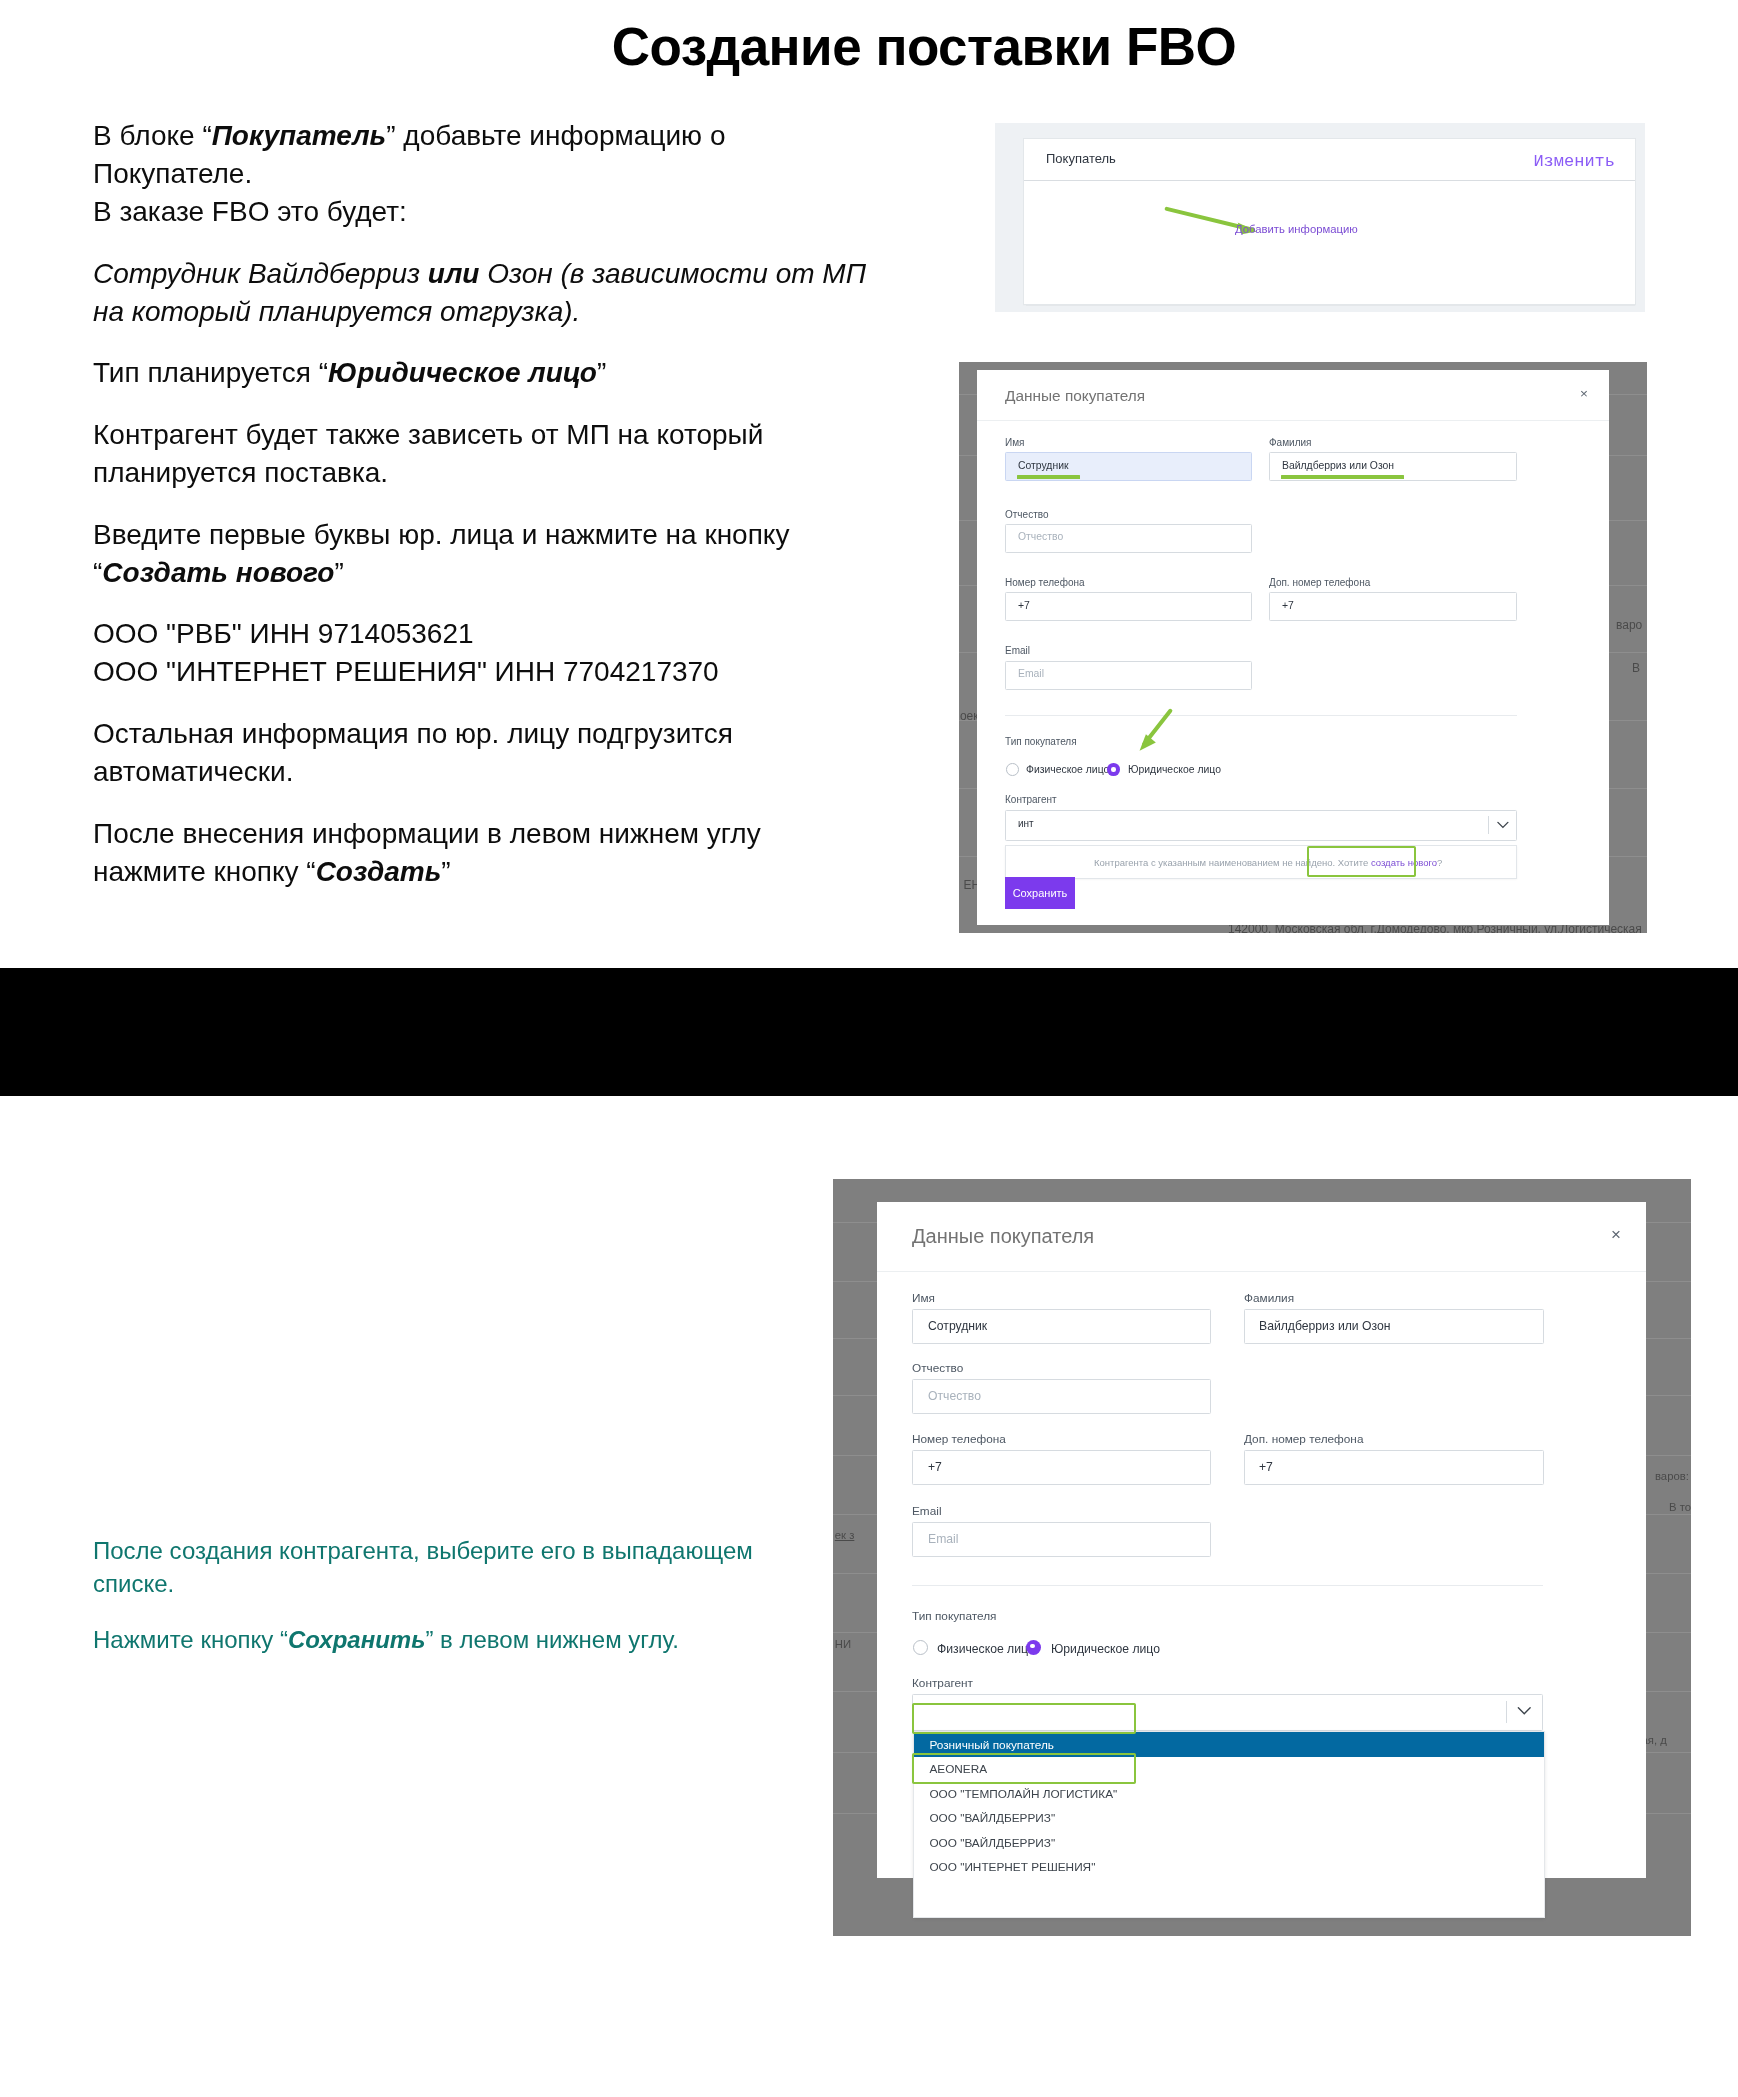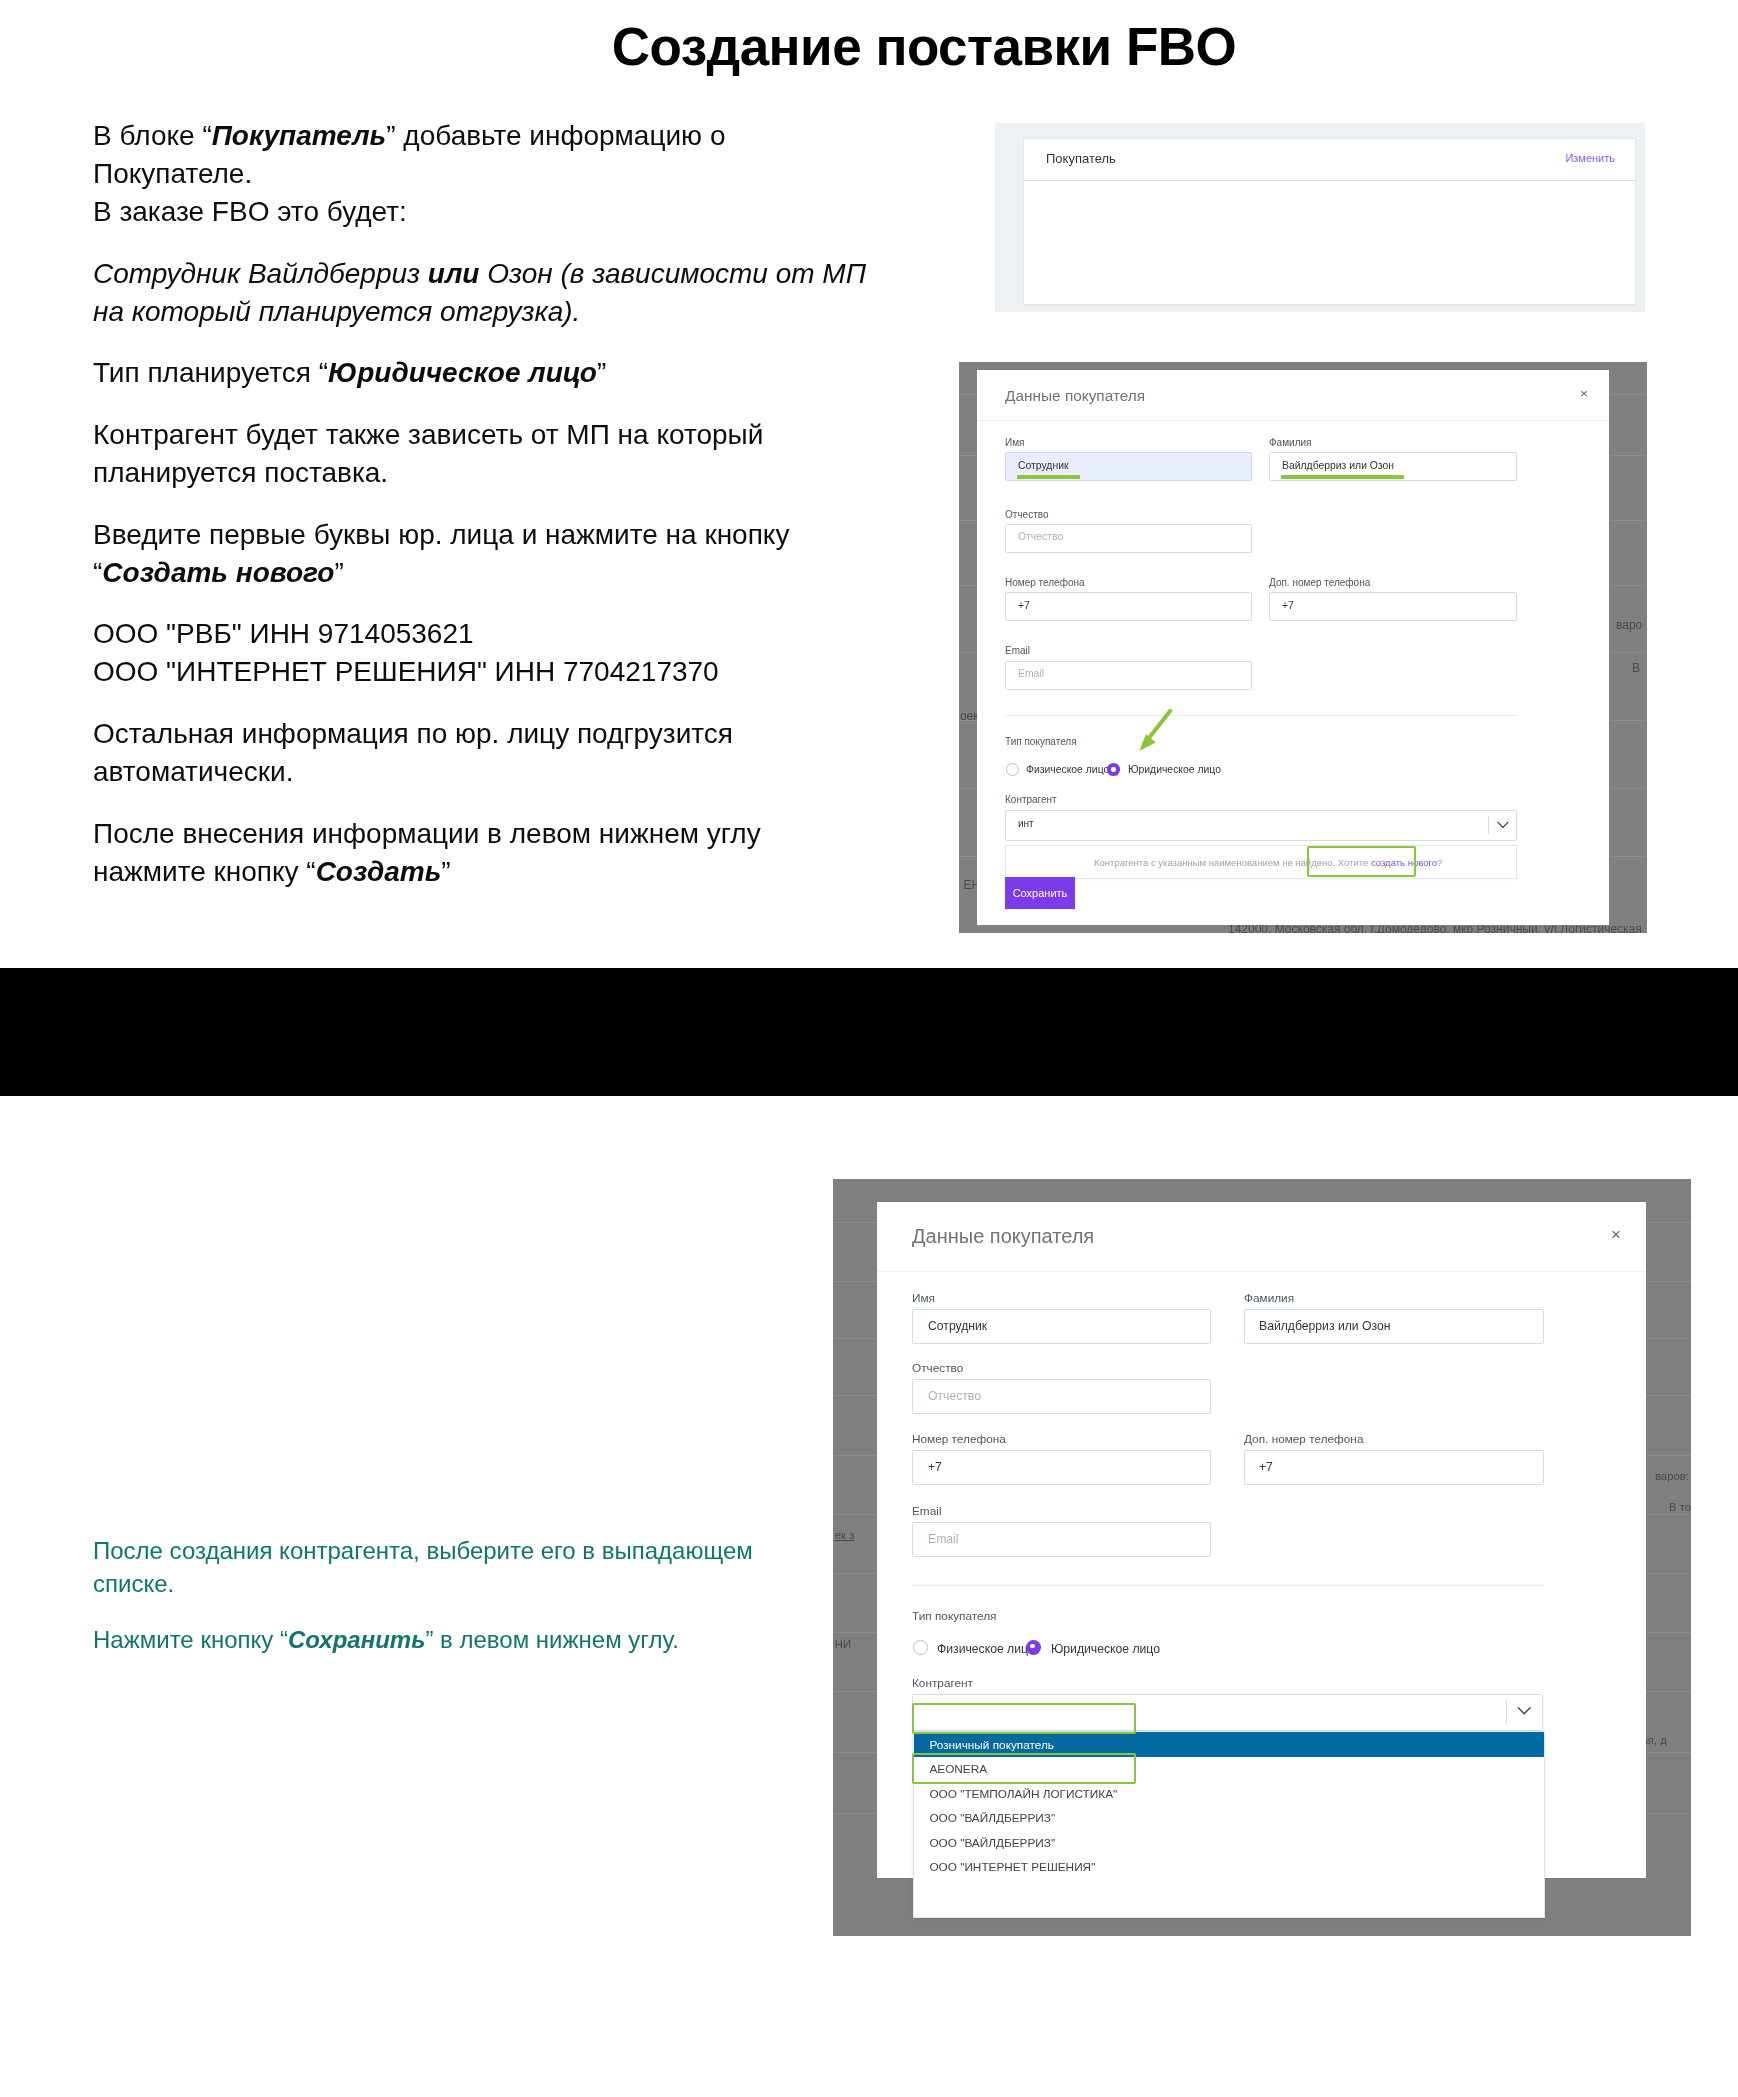--- a/index.html
+++ b/index.html
@@ -65,21 +65,21 @@
     background:#ffffff;border:0.5px solid #e3e7ea;
     box-shadow:0 0.5px 0.9px rgba(0,0,0,.04);
   }
   #buyer-card-head{
     position:relative;height:41px;border-bottom:0.5px solid #d9dde1;
   }
   #buyer-card-title{
     position:absolute;left:22px;top:12.7px;font-size:13px;color:#2f3640;
   }
   #buyer-card-edit{
-    position:absolute;right:20px;top:13.6px;font-size:11px;color:#8b5cf6;cursor:pointer;
+    position:absolute;right:20px;top:13.6px;font-size:17px;color:#8b5cf6;cursor:pointer;font-family:Liberation Mono, monospace;
   }
   #buyer-card-body{position:relative;height:calc(100% - 41px);}
   #add-info-link{
     position:absolute;left:211px;top:42px;font-size:11.3px;color:#7c4dd4;cursor:pointer;
   }
   #arrow-1{position:absolute;left:140px;top:25px;width:104px;height:32px;}
 
   
   #shot-dialog-top{
     left:959px;top:362px;width:688px;height:571px;
@@ -194,20 +194,27 @@
 
   <p class="para tight"><span>После внесения информации в левом нижнем углу нажмите кнопку “</span><span class="bi">Создать</span><span>”</span></p>
 </div>
 
 <div class="shot" id="shot-buyer-card">
   <div class="leftrail"></div>
   <div id="buyer-card">
     <div id="buyer-card-head">
       <div id="buyer-card-title">Покупатель</div>
       <div id="buyer-card-edit">Изменить</div>
+    </div>
+    <div id="buyer-card-body">
+      <svg id="arrow-1" viewBox="0 0 230 70">
+        <path d="M6 6 L196 52" stroke="#8ac53e" stroke-width="9" fill="none" stroke-linecap="round"></path>
+        <path d="M205 56 L163 36 L172 62 Z" fill="#8ac53e"></path>
+      </svg>
+      <div id="add-info-link">Добавить информацию</div>
     </div>
   </div>
 </div>
 
 <div class="shot" id="shot-dialog-top">
 
   <div class="bgrow" style="top:32px;"></div>
   <div class="bgrow" style="top:93px;"></div>
   <div class="bgrow" style="top:158px;"></div>
   <div class="bgrow" style="top:223px;"></div>

